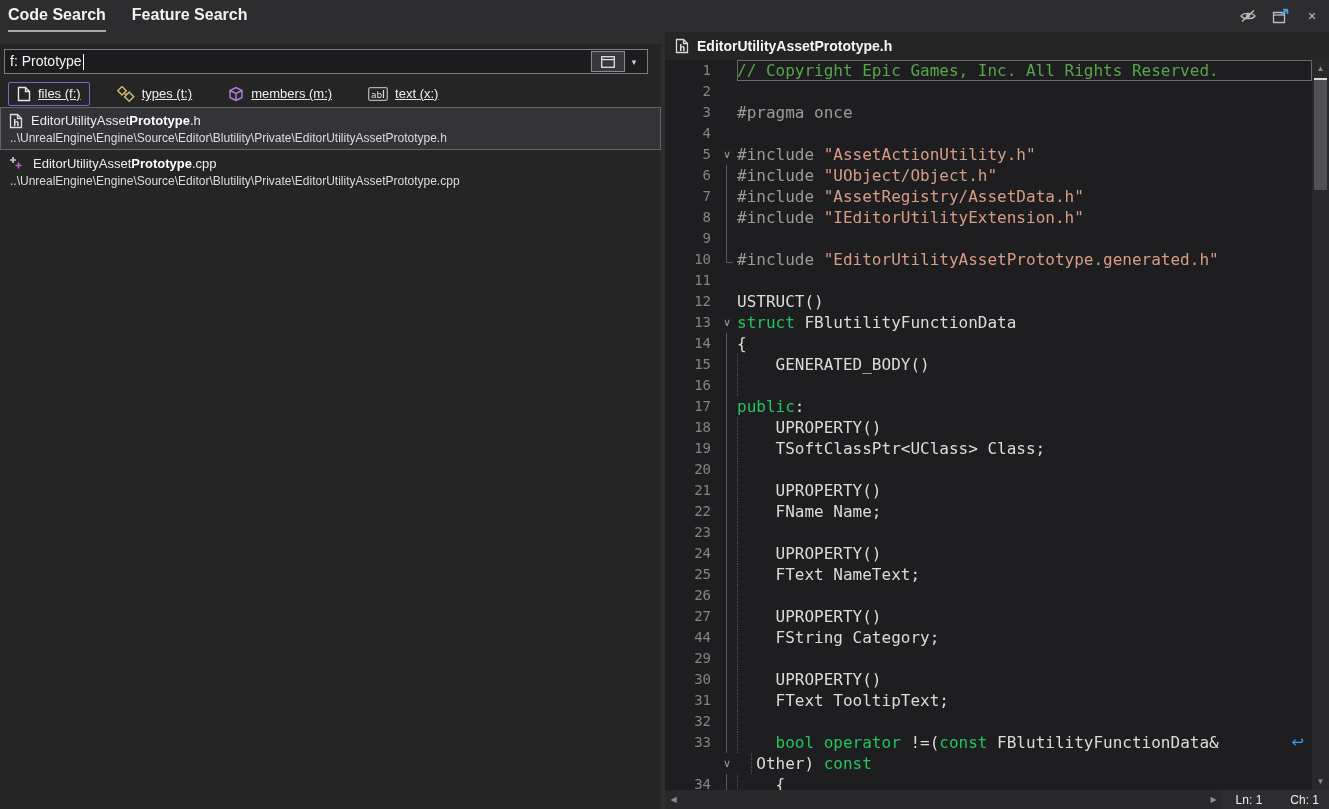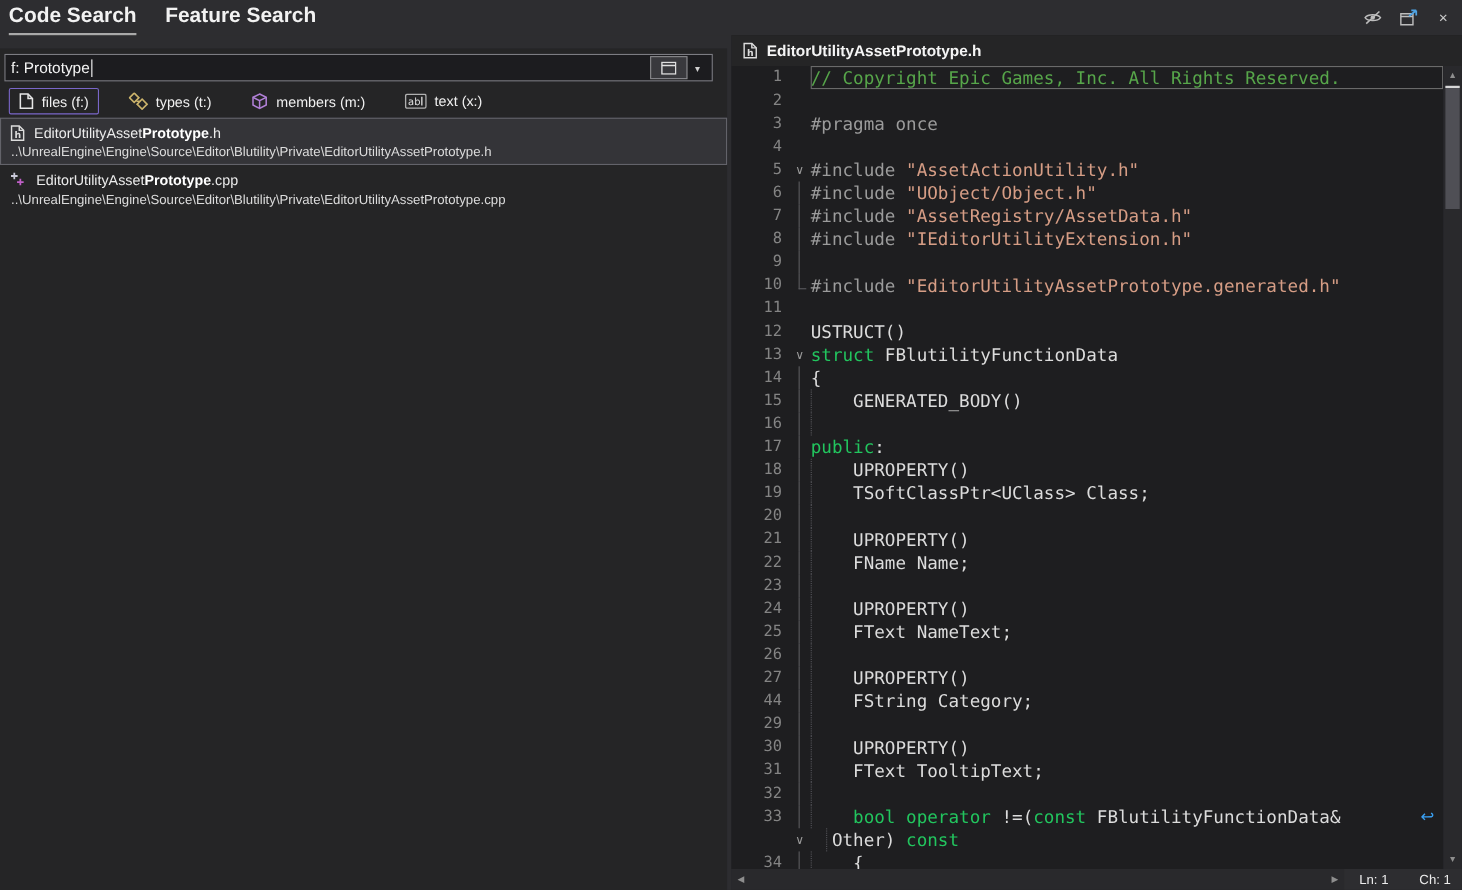--- a/index.html
+++ b/index.html
@@ -2,34 +2,34 @@
 <html><head>
 <meta charset="utf-8">
 <style>
   * { margin:0; padding:0; box-sizing:border-box; }
   html,body { width:1329px; height:809px; overflow:hidden; }
   body { background:#2d2d30; font-family:"Liberation Sans", sans-serif; color:#e8e8e8; position:relative; }
 
   
   .top-strip { position:absolute; left:0; top:0; width:1329px; height:32px; background:#2d2d30; }
   .tab-bar { position:absolute; left:8px; top:0; height:32px; display:flex; gap:26px; align-items:center; }
-  .tab { font-size:19px; font-weight:700; color:#f2f2f2; height:32px; line-height:30px; cursor:default; }
+  .tab { font-size:16px; font-weight:700; color:#f2f2f2; height:32px; line-height:30px; cursor:default; }
   .tab.active { border-bottom:2px solid #a9a9a9; }
   .win-icons { position:absolute; right:8px; top:0; height:32px; display:flex; align-items:center; gap:14px; }
   .win-icons .wicon { width:18px; height:18px; display:flex; align-items:center; justify-content:center; color:#c8c8c8; font-size:14px; }
 
   
   .left-panel { position:absolute; left:0; top:44px; width:661px; height:777px; background:#252526; }
   .search-row { position:absolute; left:4px; top:5px; width:644px; height:25px; background:#1c1c1f; border:1px solid #7c7c82; display:flex; align-items:center; }
   .search-text { font-size:14px; color:#f5f5f5; padding-left:5px; white-space:pre; flex:1; }
   .caret { display:inline-block; width:1px; height:16px; background:#ffffff; vertical-align:middle; margin-left:1px; }
   .dd-btn { width:34px; height:21px; background:#39393d; border:1px solid #8a8a8e; display:flex; align-items:center; justify-content:center; margin-right:2px; }
   .dd-arrow { color:#d0d0d0; font-size:9px; width:14px; text-align:center; margin-right:6px; }
 
-  .filter-row { position:absolute; left:8px; top:36px; display:flex; gap:18px; align-items:flex-start; height:27px; }
+  .filter-row { position:absolute; left:8px; top:36px; display:flex; gap:18px; align-items:center; height:27px;text-decoration:underline; }
   .chip { display:flex; align-items:center; gap:7px; font-size:13px; color:#f0f0f0; padding:3px 8px; border:1px solid transparent; border-radius:2px; }
   .chip.selected { border-color:#7a67c9; }
   .chip svg { display:block; }
 
   .results { position:absolute; left:0; top:63px; width:661px; }
   .result-item { padding:3px 6px 4px 8px; border:1px solid transparent; }
   .result-item.selected { background:#343438; border-color:#63636a; }
   .res-line1 { display:flex; align-items:center; gap:8px; font-size:13px; color:#ececec; height:19px; }
   .res-bold { font-weight:700; color:#ffffff; }
   .res-path { font-size:12px; color:#dcdcdc; padding-left:1px; margin-top:1px; white-space:nowrap; }

